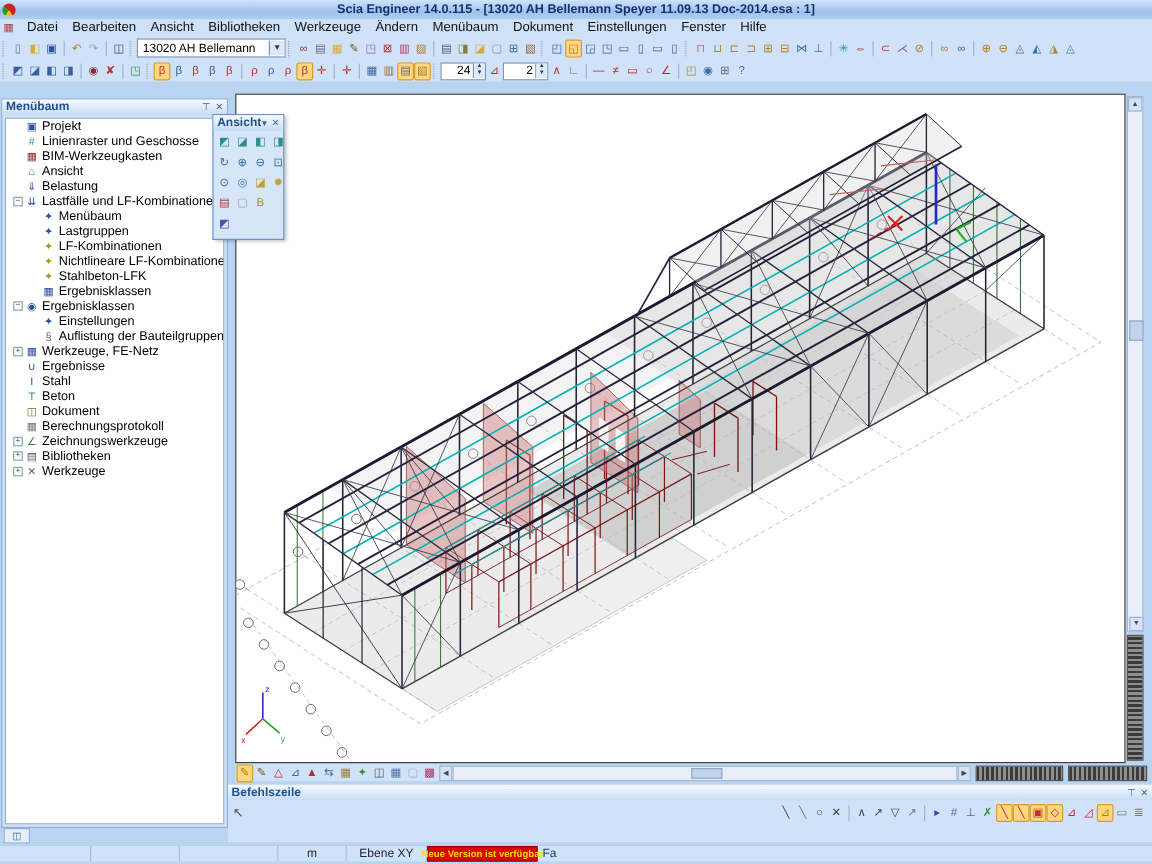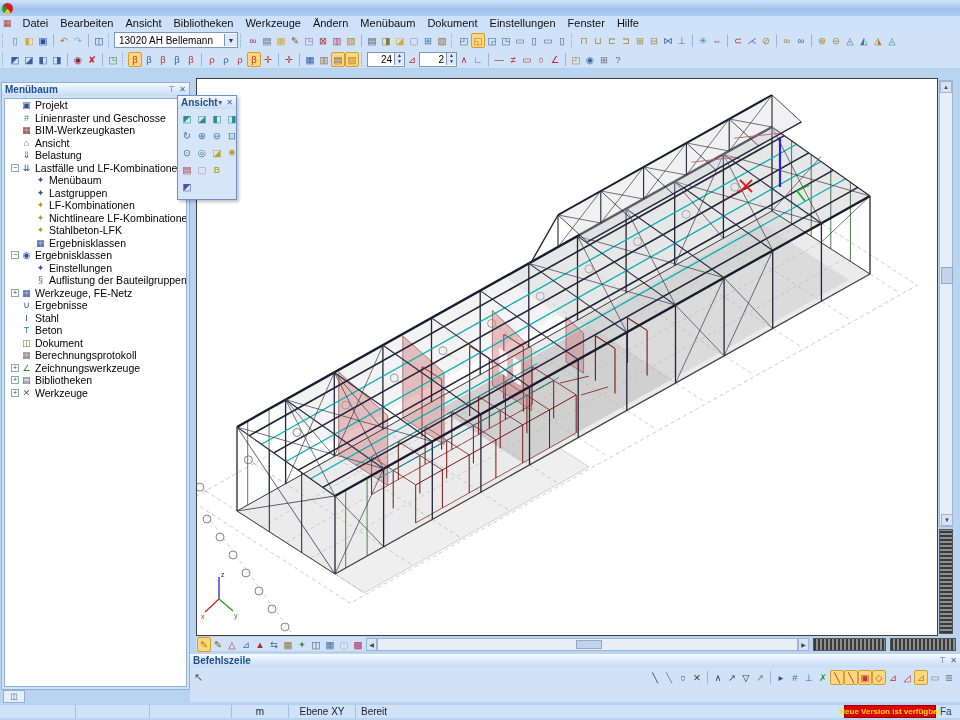--- a/index.html
+++ b/index.html
@@ -89,20 +89,21 @@
     padding-left:4px;overflow:hidden;}
   #left-tab{left:3px;top:690px;width:22px;height:13px;background:#e7eef7;
     border:1px solid #8fb0d8;font-size:8px;display:flex;align-items:center;
     justify-content:center;color:#2c6f8f;box-sizing:border-box;}
 </style>
 </head>
 <body>
 
 <div id="titlebar" class="abs">
   <span class="logo"></span>
+  <span id="title-text">Scia Engineer 14.0.115 - [13020 AH Bellemann Speyer 11.09.13 Doc-2014.esa : 1]</span>
 </div>
 
 <div id="menubar" class="abs">
   <span class="appico">▦</span>
   <span id="menu-items" style="display: flex;">
       <span class="menu-item">Datei</span>
       <span class="menu-item">Bearbeiten</span>
       <span class="menu-item">Ansicht</span>
       <span class="menu-item">Bibliotheken</span>
       <span class="menu-item">Werkzeuge</span>
@@ -756,16 +757,15 @@
 <div id="left-tab" class="abs">
   <span>◫</span>
 </div>
 
 <div id="statusbar" class="abs">
   <span class="sb-cell" style="width:76px;"></span>
   <span class="sb-cell" style="width:74px;"></span>
   <span class="sb-cell" style="width:82px;"></span>
   <span class="sb-cell" style="width:57px;">m</span>
   <span class="sb-cell" style="width:67px;">Ebene XY</span>
-  <span class="sb-cell" style="flex:1;justify-content:flex-start;padding-left:5px;border-right:none;">Bereit</span>
   <span id="badge">Neue Version ist verfügbar</span>
   <span id="clipped-cell">Fa</span>
 </div>
 
 </body></html>

